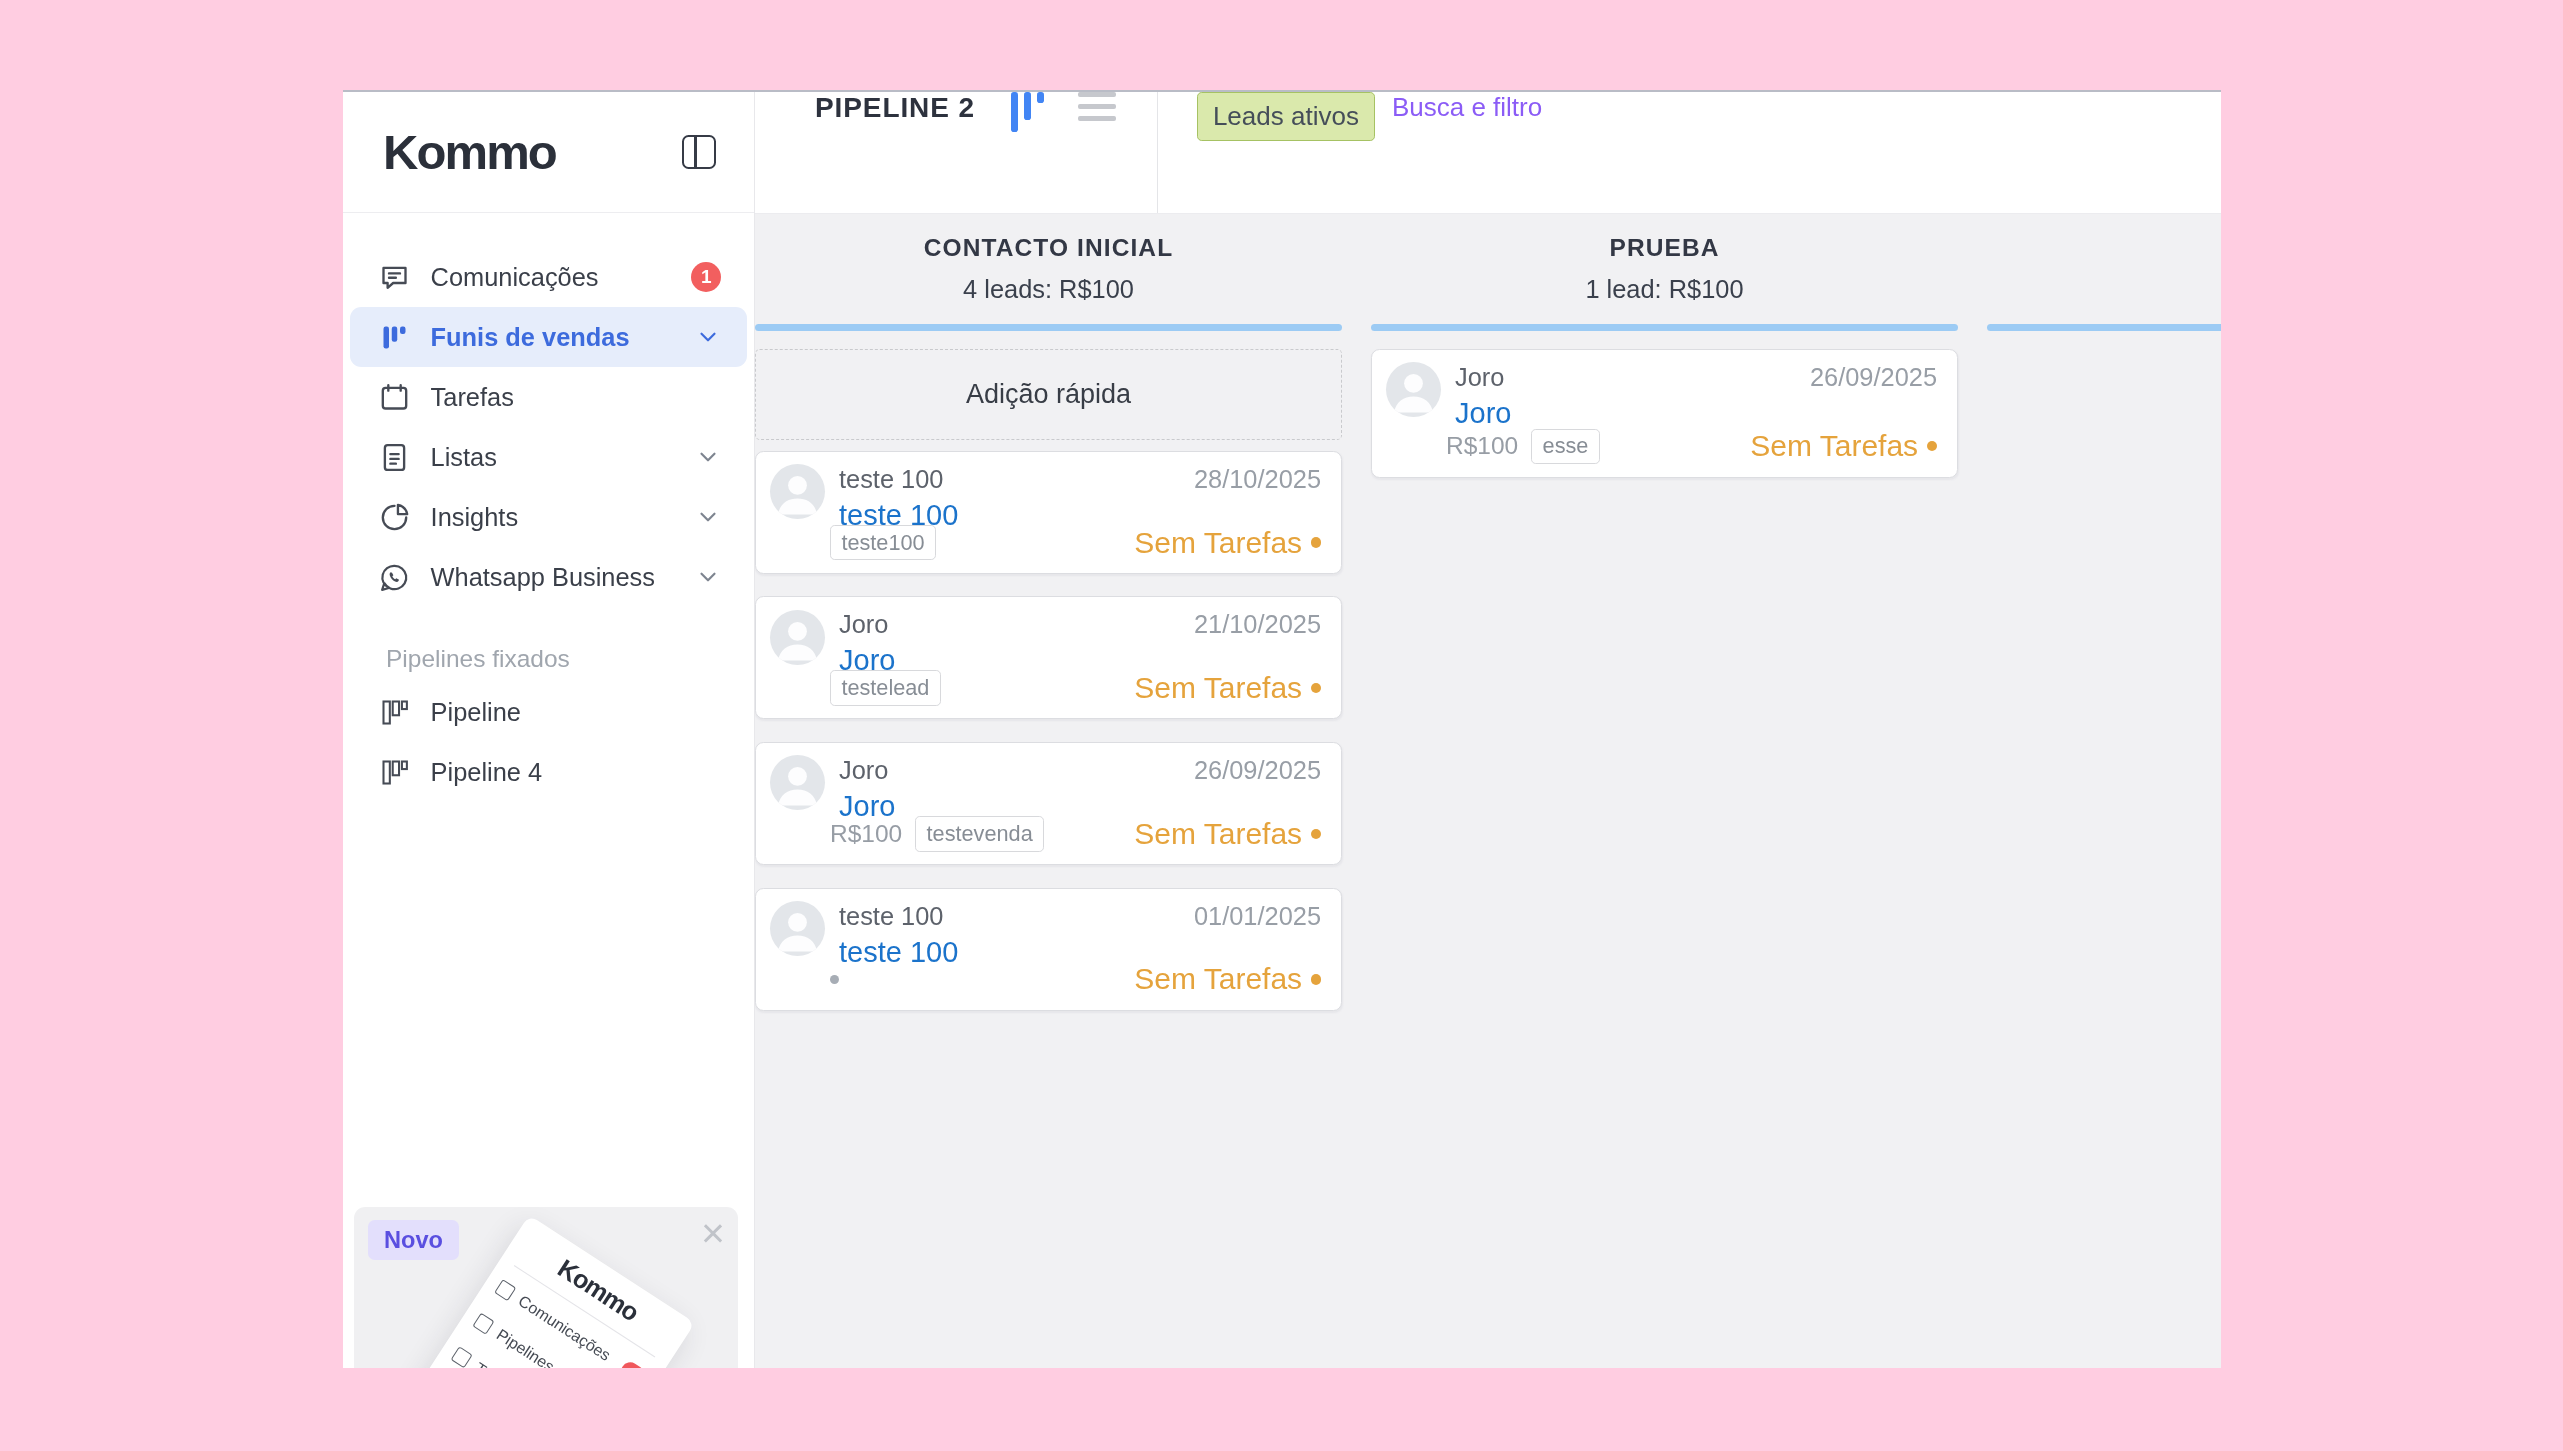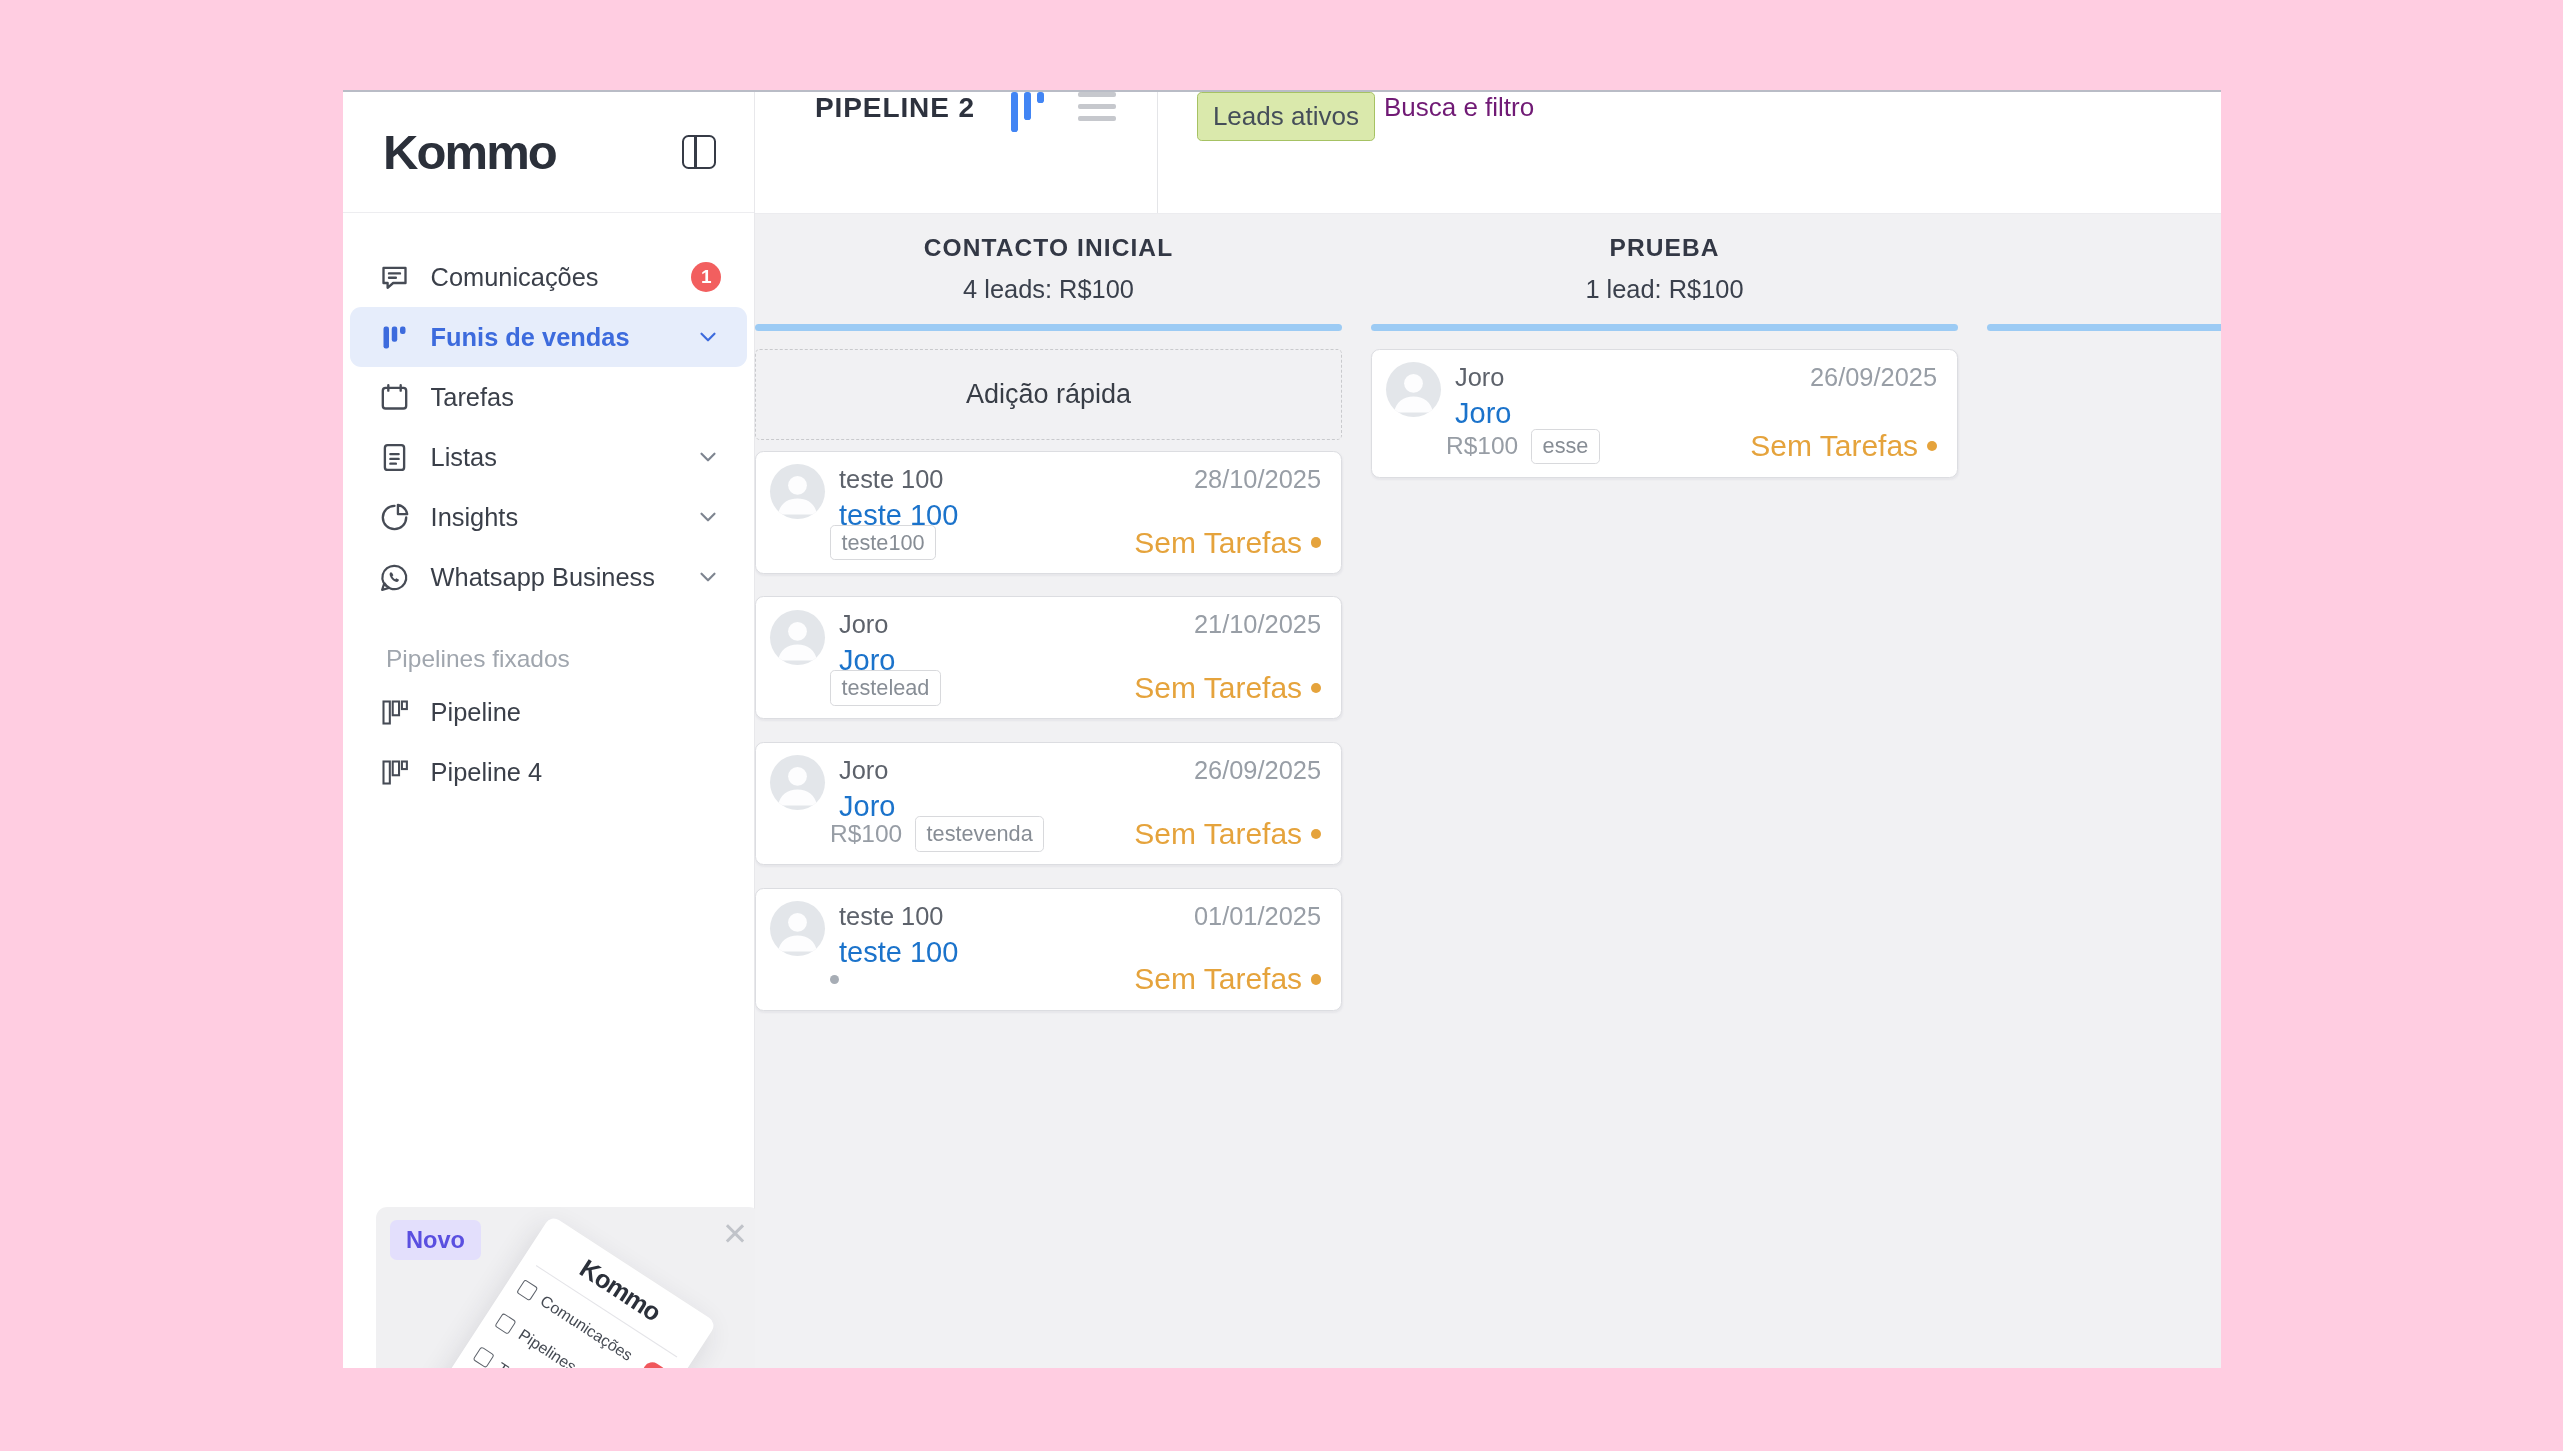--- a/index.html
+++ b/index.html
@@ -34,21 +34,21 @@
   .menu-item.active .mi-icon { color:var(--accent-blue,#3d6bdd); }
   .badge { margin-left:auto; width:30px; height:30px; border-radius:50%;
     background:var(--badge-red,#f25f5f); color:#fff; font-size:19px; font-weight:700;
     display:flex; align-items:center; justify-content:center; }
   .chev { margin-left:auto; width:26px; height:26px; color:#7e8590; display:flex; }
   .menu-item.active .chev { color:var(--accent-blue,#3d6bdd); }
   .chev svg { width:26px; height:26px; }
   .section-title { margin:38px 0 9.4px 43px; color:#a0a6ae; font-size:24.5px; }
 
   
-  .promo { position:absolute; left:33px; top:1115px; width:384px; height:236px;
+  .promo { position:absolute; left:11px; top:1115px; width:384px; height:236px;
     background:#f0f0f2; border-radius:11.3px; overflow:hidden; }
   .novo-badge { position:absolute; left:14px; top:13px; background:#e3dffc; color:var(--promo-purple,#5a4fe0);
     font-size:23.6px; font-weight:700; padding:6.6px 16px; border-radius:6.6px; z-index:3; }
   .promo-close { position:absolute; right:13px; top:1.9px; color:#c0c3c9; font-size:41px; font-weight:300;
     cursor:pointer; z-index:3; line-height:1.2; }
   .mini-card { position:absolute; left:175px; top:7.5px; width:198px; height:405px;
     background:#fff; border-radius:9.4px; transform:rotate(33deg); transform-origin:0 0;
     box-shadow:0 9.4px 28px rgba(40,40,60,.12); padding:11.3px 13px; }
   .mini-logo { font-size:25.4px; font-weight:800; color:#2b303a; letter-spacing:-0.9px; text-align:center; }
   .mini-div { height:0.9px; background:#e4e4e8; margin:9.4px 1.9px 5.7px 1.9px; }
@@ -65,21 +65,21 @@
   .kanban-ic i { display:block; width:6.6px; border-radius:2.8px; background:#4285f4; }
   .kanban-ic i:nth-child(1){ height:40px; }
   .kanban-ic i:nth-child(2){ height:28px; }
   .kanban-ic i:nth-child(3){ height:11.3px; }
   .burger { margin-left:34px; display:flex; flex-direction:column; gap:7.5px; cursor:pointer; }
   .burger i { display:block; width:38px; height:4.7px; border-radius:1.9px; background:#c6c8cd; }
   .hdr-divider { position:absolute; left:402px; top:0; bottom:0; width:0.9px; background:#e4e5e8; }
   .chip { margin-left:81px; background:var(--chip-green-bg,#dae9ac);
     border:1.9px solid var(--chip-green-border,#a6c263); border-radius:4.7px;
     padding:8px 15px; font-size:26px; color:#454e59; cursor:pointer; }
-  .search-ph { margin-left:9px; font-size:26px; color:#701a75; cursor:text; }
+  .search-ph { margin-left:17px; font-size:26px; color:#8b5cf6; cursor:text; }
 
   
   .content { position:absolute; left:412px; top:121px; right:0; bottom:0;
     background:#f1f1f3; border-top:0.9px solid #ececef; overflow:hidden; }
   .columns { display:flex; gap:29px; }
   .column { width:587px; flex:0 0 587px; }
   .col-head { height:110px; display:flex; flex-direction:column; justify-content:center; align-items:center; gap:12.3px; }
   .col-title { font-size:24.5px; font-weight:700; color:#333845; letter-spacing:1.1px; }
   .col-summary { font-size:25.4px; color:#3a404c; }
   .col-bar { height:6.6px; border-radius:3.8px; background:var(--bar-blue,#9ccbf4); }

